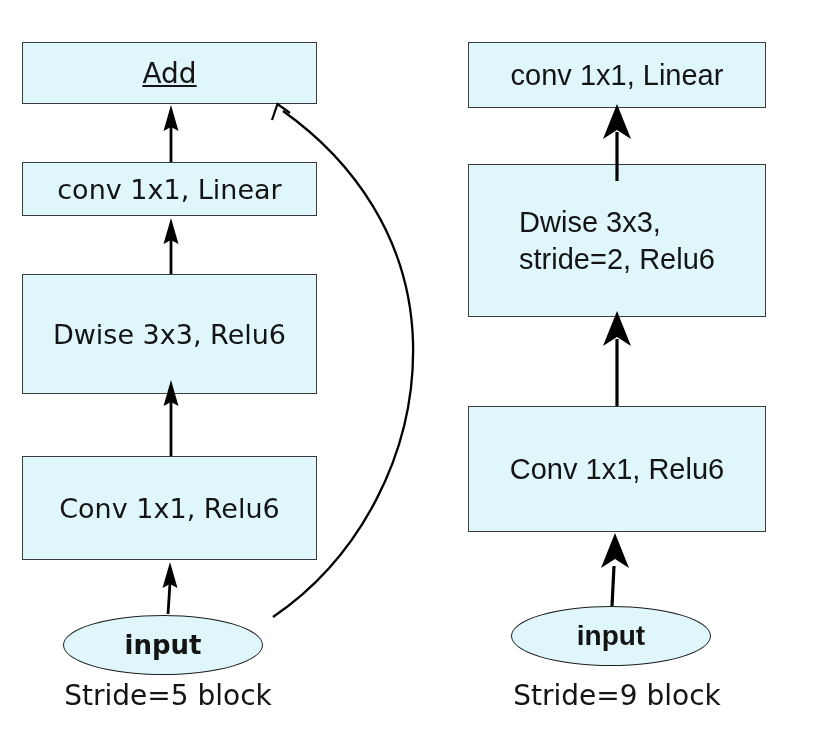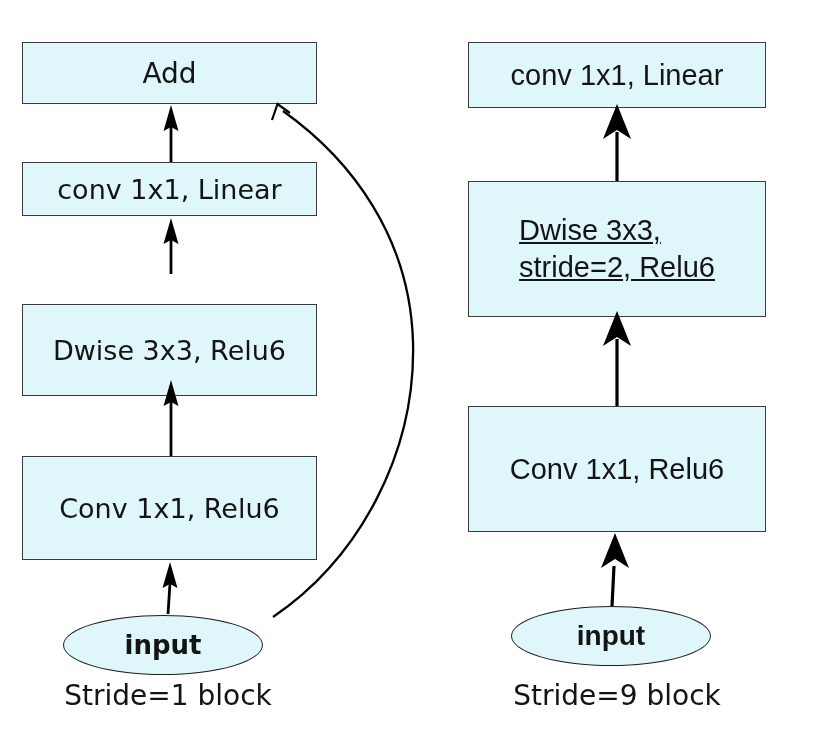--- a/index.html
+++ b/index.html
@@ -84,47 +84,47 @@
       <polygon points="617,104 603,139 617,130 631,139" stroke="none"></polygon>
 
       <line x1="617" y1="406" x2="617" y2="339" stroke-width="3.2"></line>
       <polygon points="617,311 603,346 617,337 631,346" stroke="none"></polygon>
 
       <line x1="612" y1="606" x2="614" y2="566" stroke-width="3.2"></line>
       <polygon points="615,533 601,568 615,559 629,568" stroke="none"></polygon>
     </g>
   </svg>
 
-  <div class="node left-font" style="left:22px; top:42px; width:295px; height:62px; font-size:28px;">
+  <div class="node left-font" style="left:22px; top:42px; width:295px; height:62px; font-size:28px;text-decoration:underline;">
     <span>Add</span>
   </div>
 
   <div class="node left-font" style="left:22px; top:162px; width:295px; height:54px;">
     <span>conv 1x1, Linear</span>
   </div>
 
-  <div class="node left-font" style="left:22px; top:274px; width:295px; height:92px;margin-top:30px;">
+  <div class="node left-font" style="left:22px; top:274px; width:295px; height:120px;">
     <span>Dwise 3x3, Relu6</span>
   </div>
 
   <div class="node left-font" style="left:22px; top:456px; width:295px; height:104px;">
     <span>Conv 1x1, Relu6</span>
   </div>
 
   <div class="node ellipse left-font" style="left:63px; top:615px; width:200px; height:60px; font-size:26px;">
     <span>input</span>
   </div>
 
-  <div class="caption" style="left:38px; top:679px;">Stride=1 block</div>
+  <div class="caption" style="left:38px; top:679px;">Stride=5 block</div>
 
   <div class="node right-font" style="left:468px; top:42px; width:298px; height:66px;">
     <span>conv 1x1, Linear</span>
   </div>
 
-  <div class="node right-font" style="left:468px; top:181px; width:298px; height:136px;text-decoration:underline;">
+  <div class="node right-font" style="left:468px; top:164px; width:298px; height:153px;">
     <span class="two-line">Dwise 3x3,
 stride=2, Relu6</span>
   </div>
 
   <div class="node right-font" style="left:468px; top:406px; width:298px; height:126px;">
     <span>Conv 1x1, Relu6</span>
   </div>
 
   <div class="node ellipse right-font" style="left:511px; top:606px; width:200px; height:60px; font-size:28px;">
     <span>input</span>

